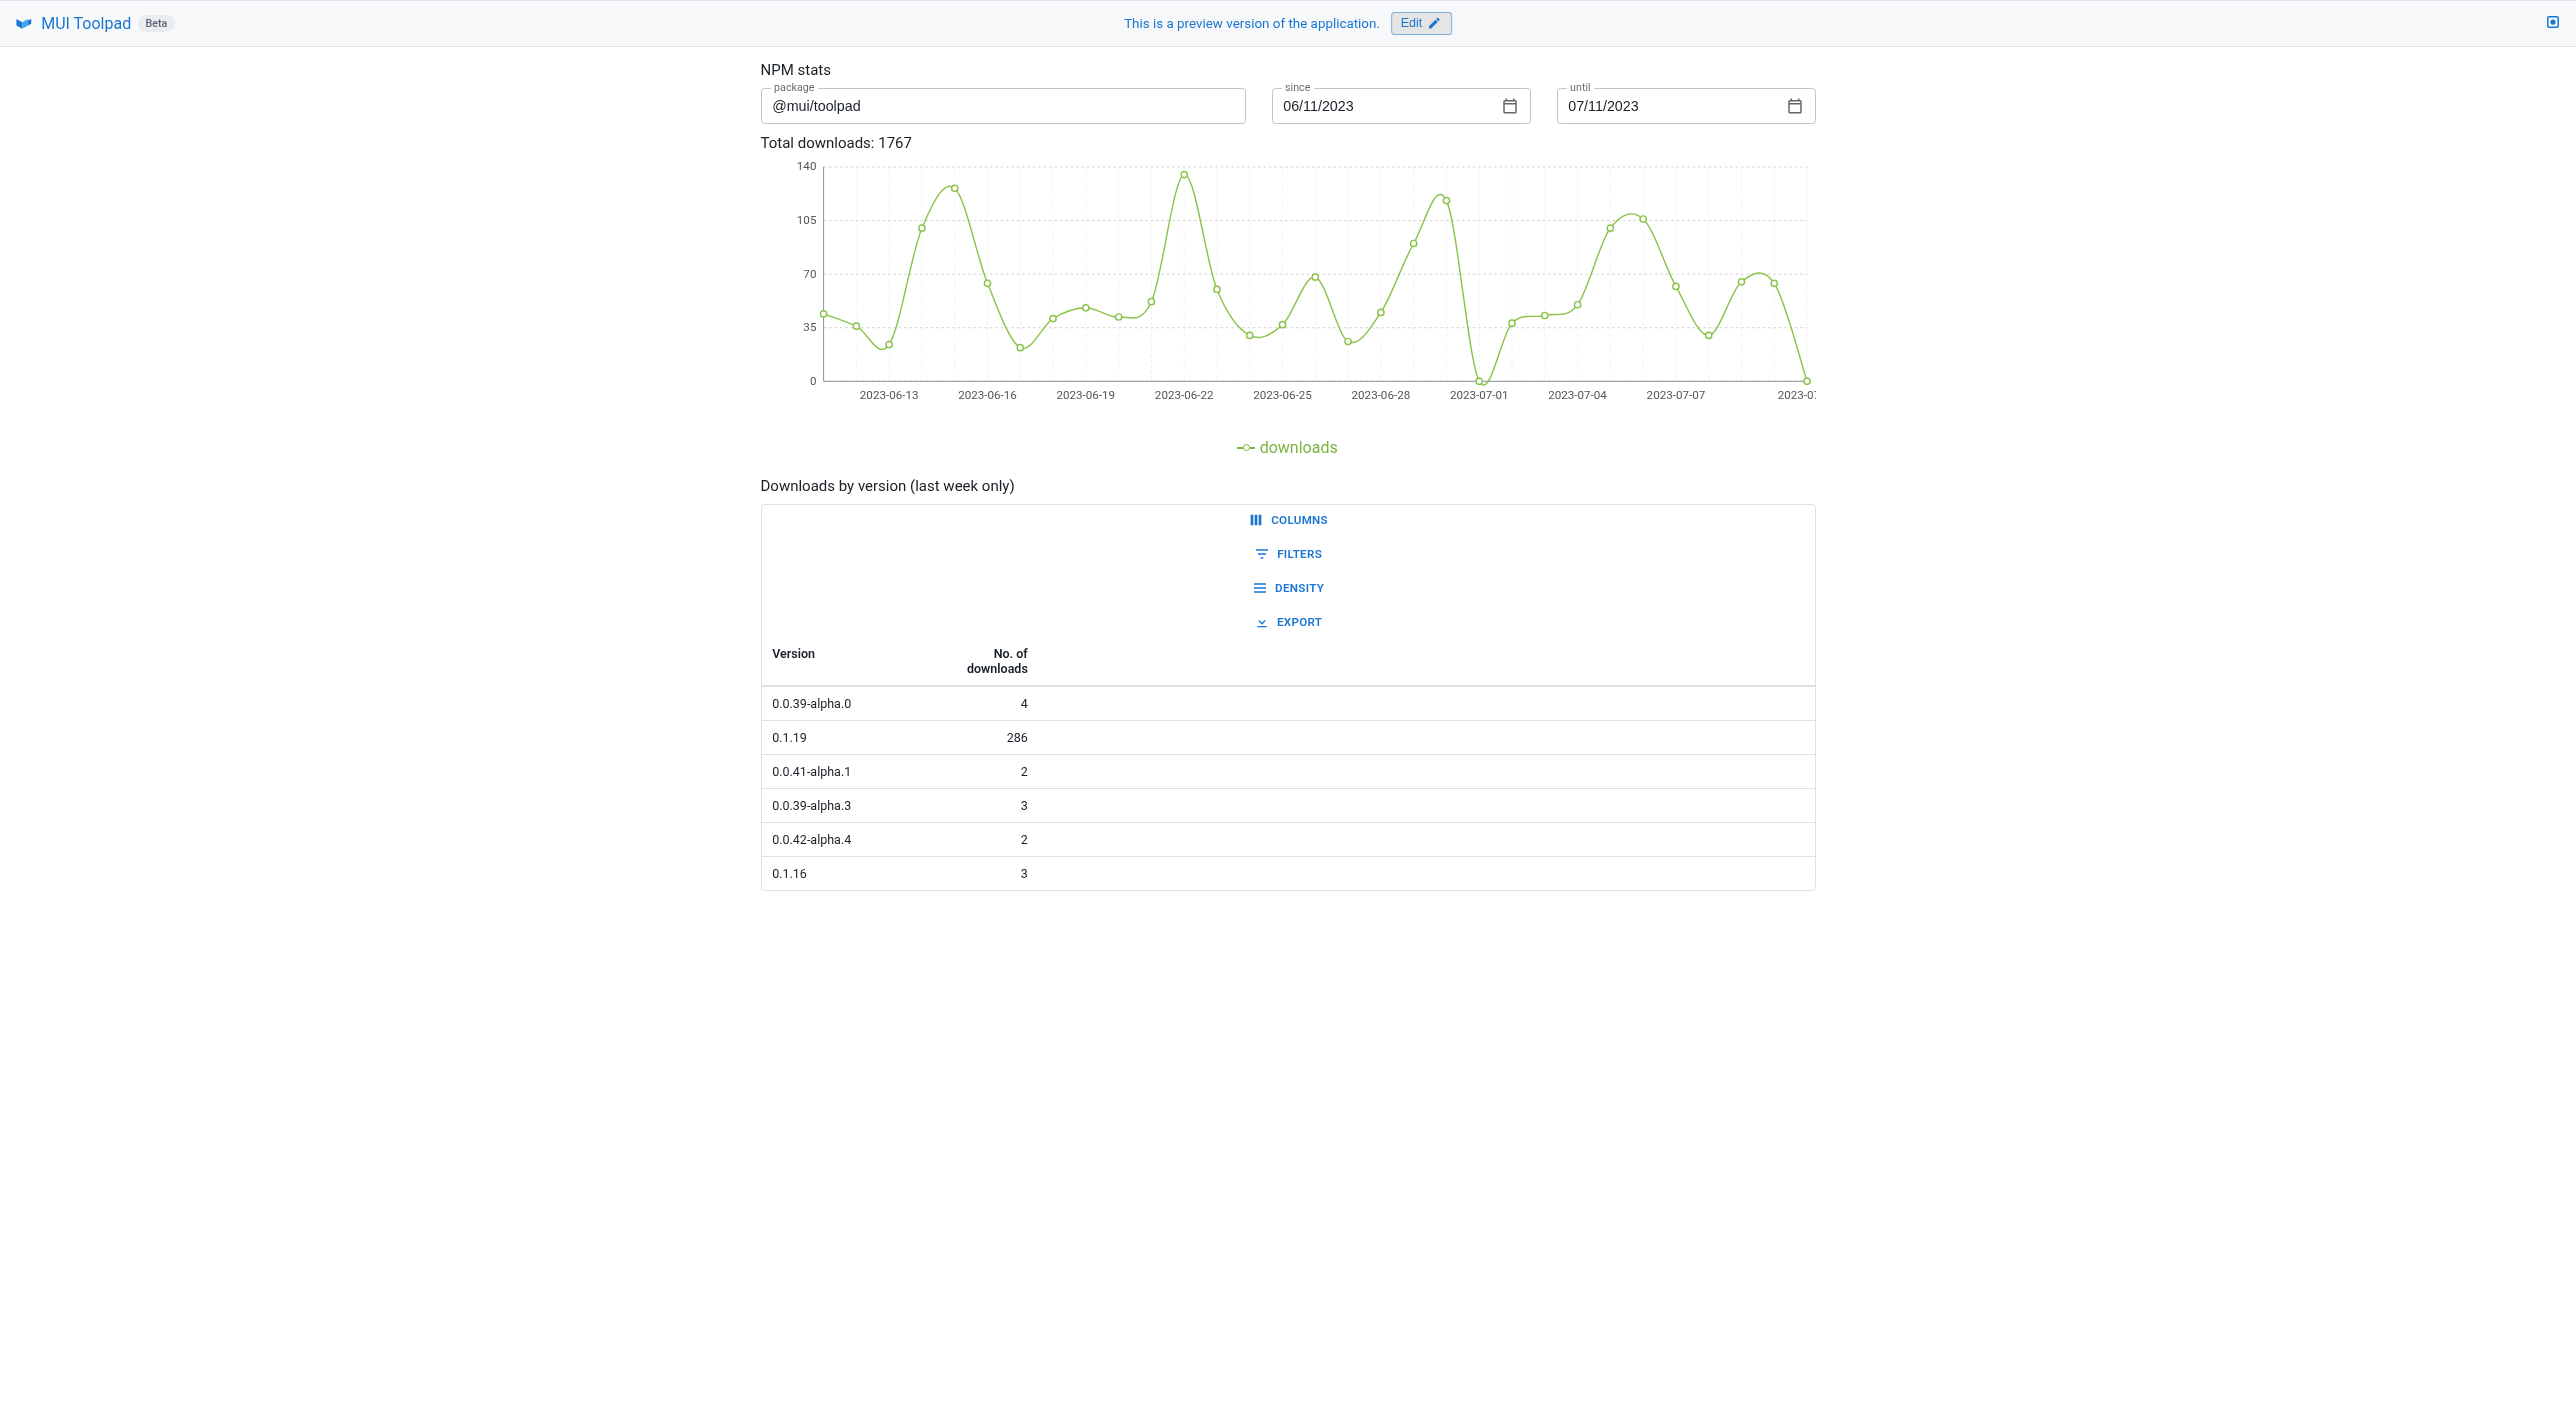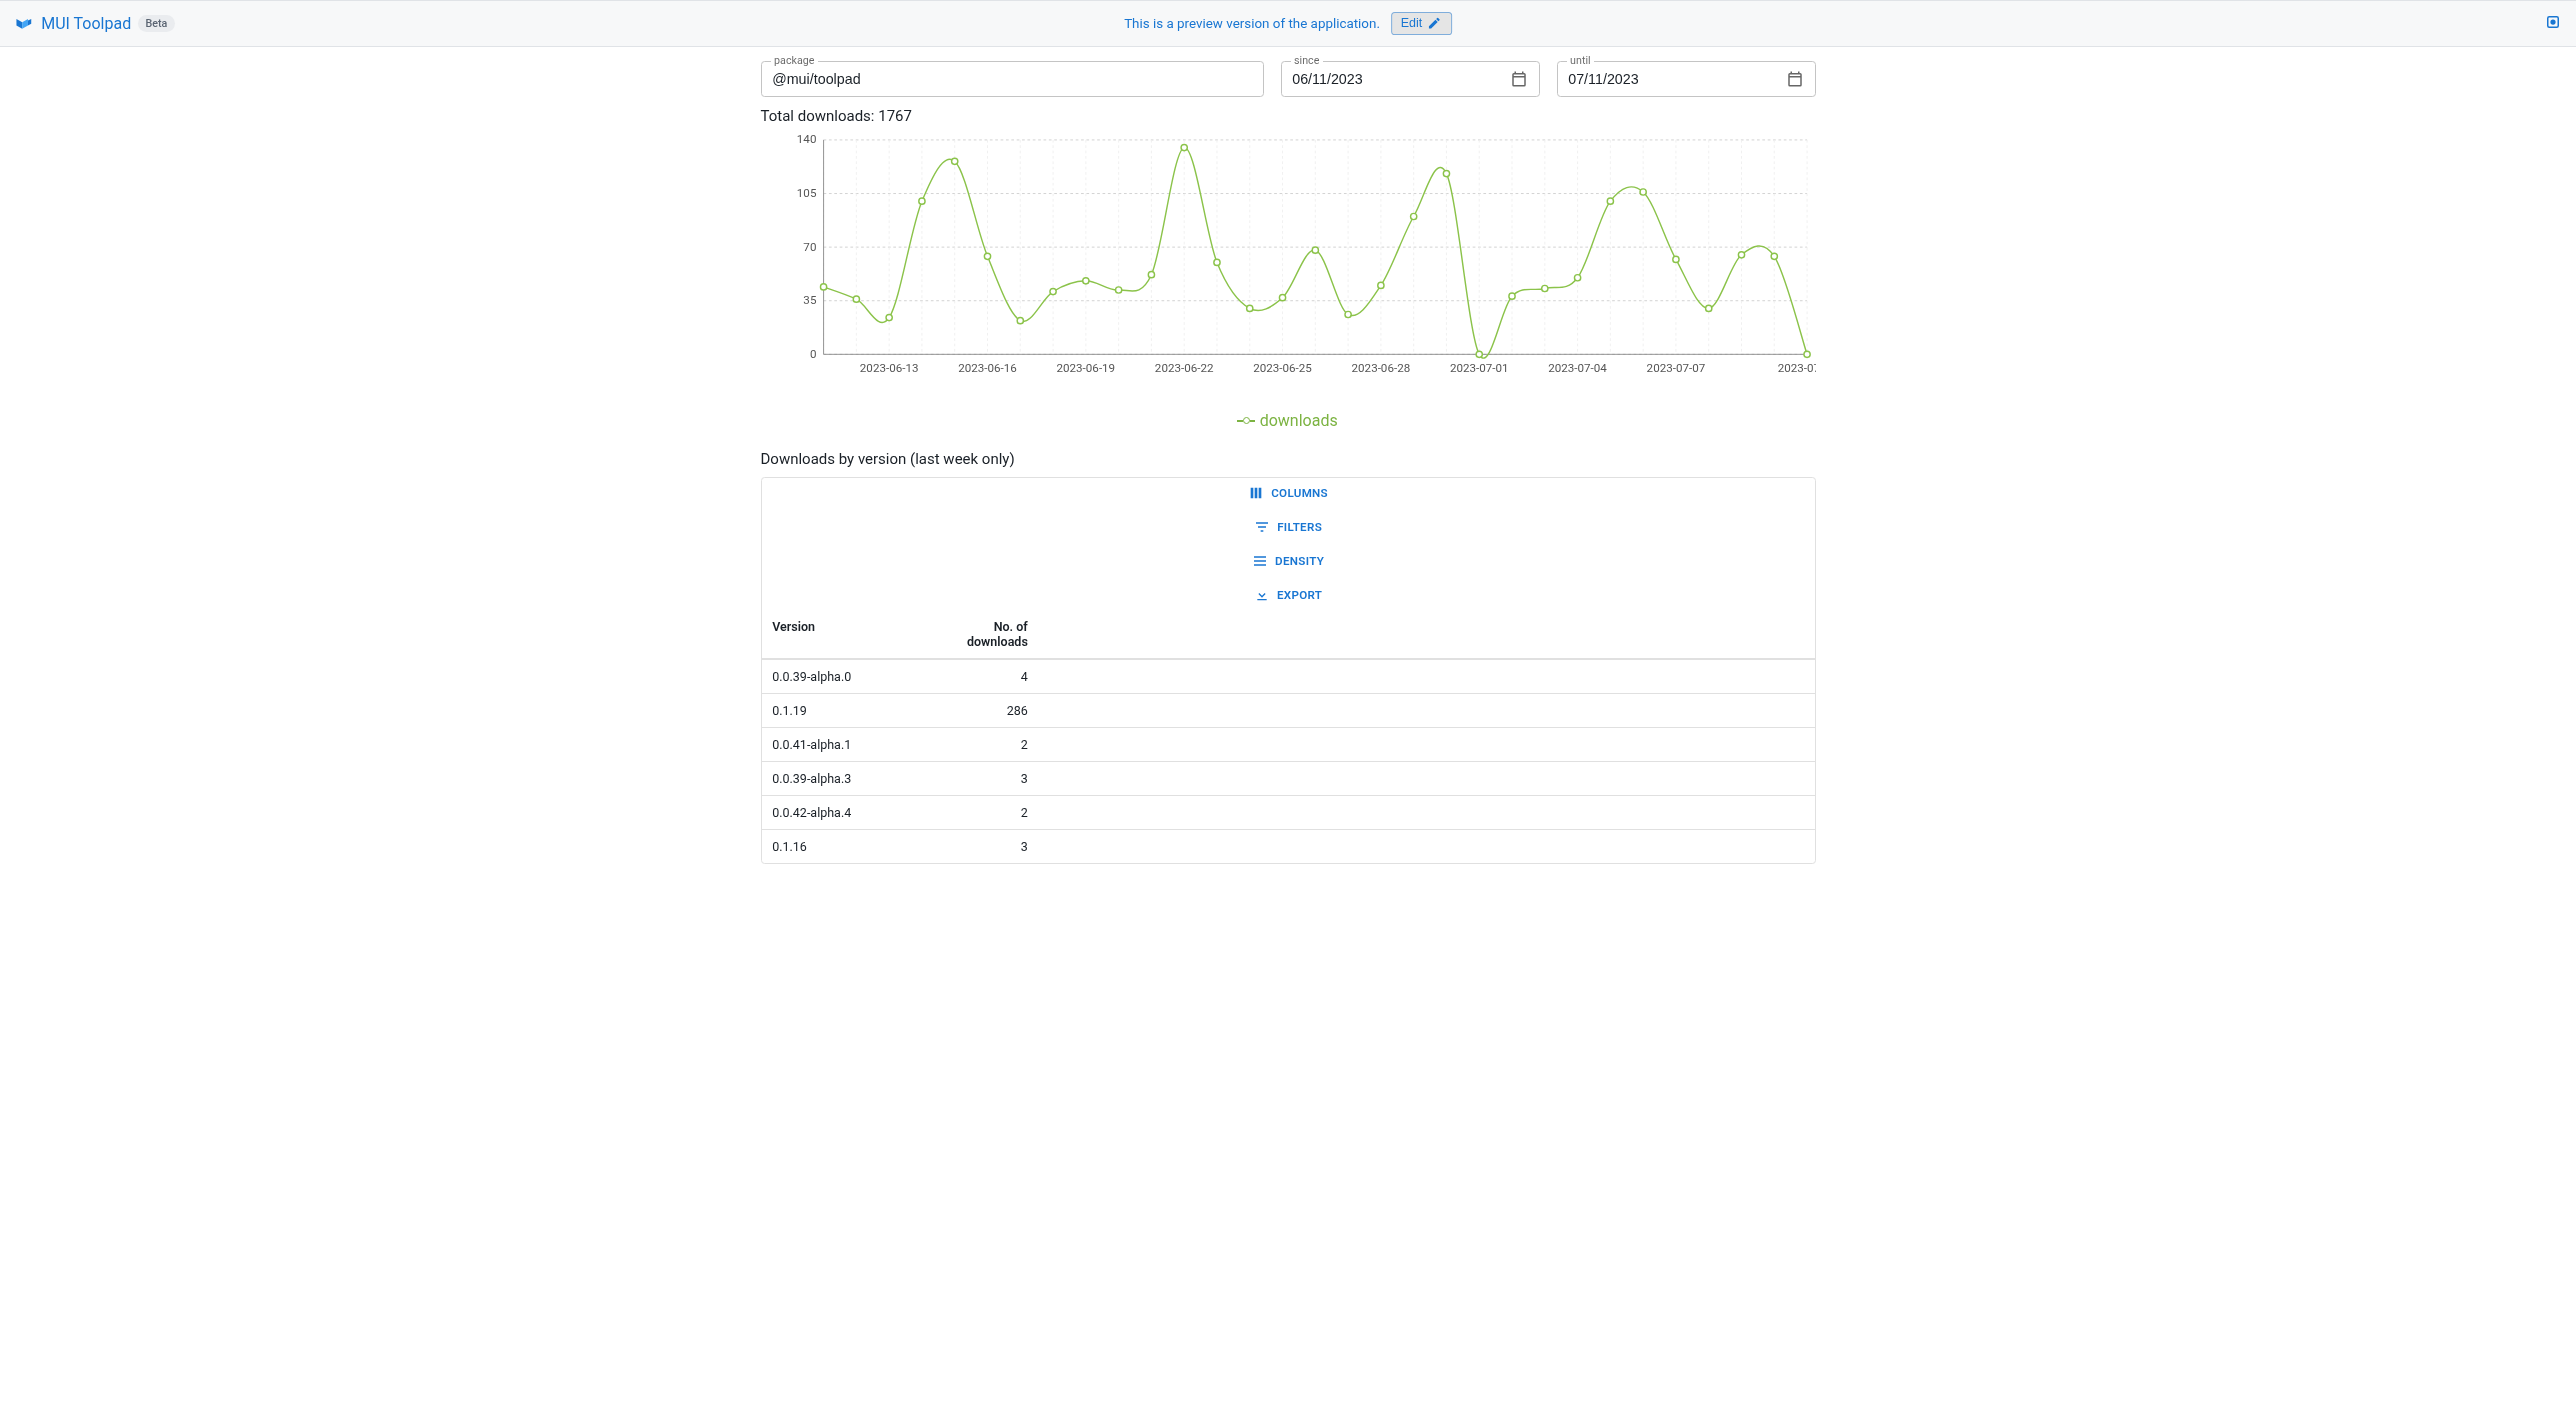--- a/index.html
+++ b/index.html
@@ -77,21 +77,21 @@
     padding: 14.3px 0 21.5px;
   }
   .h-title {
     font-size: 15px;
     font-weight: 400;
     color: #1a2027;
     margin-bottom: 9px;
   }
   .filters-row {
     display: flex;
-    gap: 17px;
+    gap: 26px;
     margin-bottom: 10px;
   }
   .tf {
     position: relative;
     border: 0.9px solid #c4c4c4;
     border-radius: 3.6px;
     height: 36px;
     display: flex;
     align-items: center;
     padding: 0 10.7px;
@@ -231,20 +231,21 @@
     <span style="cursor:pointer;">
       <svg viewBox="0 0 24 24" fill="none" stroke="currentColor" stroke-width="2">
         <rect x="5" y="5" width="14" height="14" rx="2"></rect>
         <circle cx="12" cy="12" r="3.5" fill="currentColor" stroke="none"></circle>
       </svg>
     </span>
   </div>
 </div>
 
 <div class="page">
+  <div class="h-title">NPM stats</div>
 
   <div class="filters-row">
     <div class="tf tf-package">
       <span class="tf-label">package</span>
       <input class="tf-value" value="@mui/toolpad" style="">
     </div>
     <div class="tf tf-date">
       <span class="tf-label">since</span>
       <input class="tf-value" value="06/11/2023" style="">
       <span class="tf-icon">

